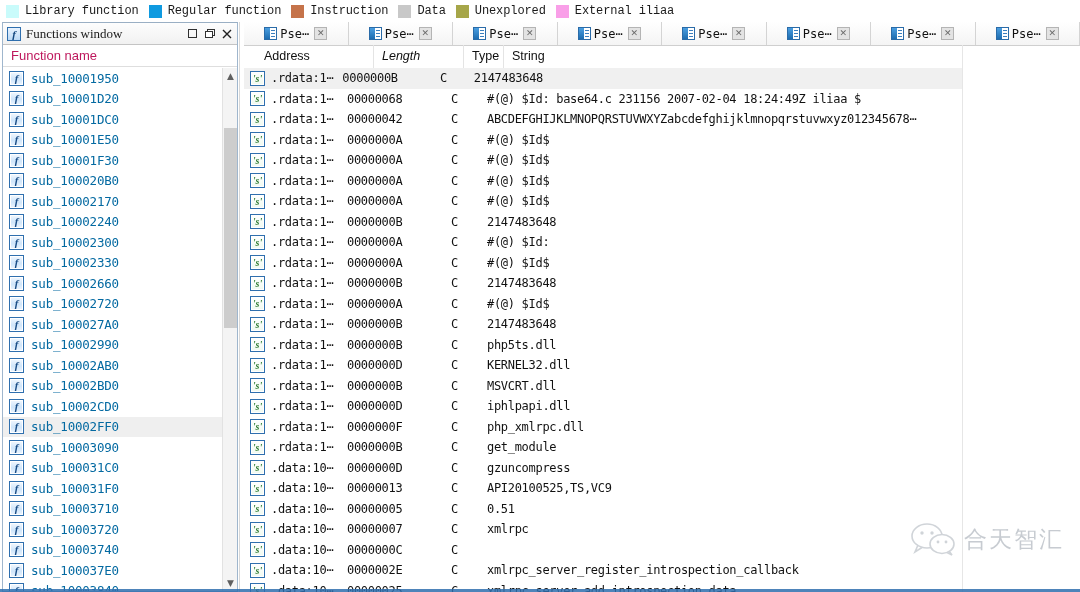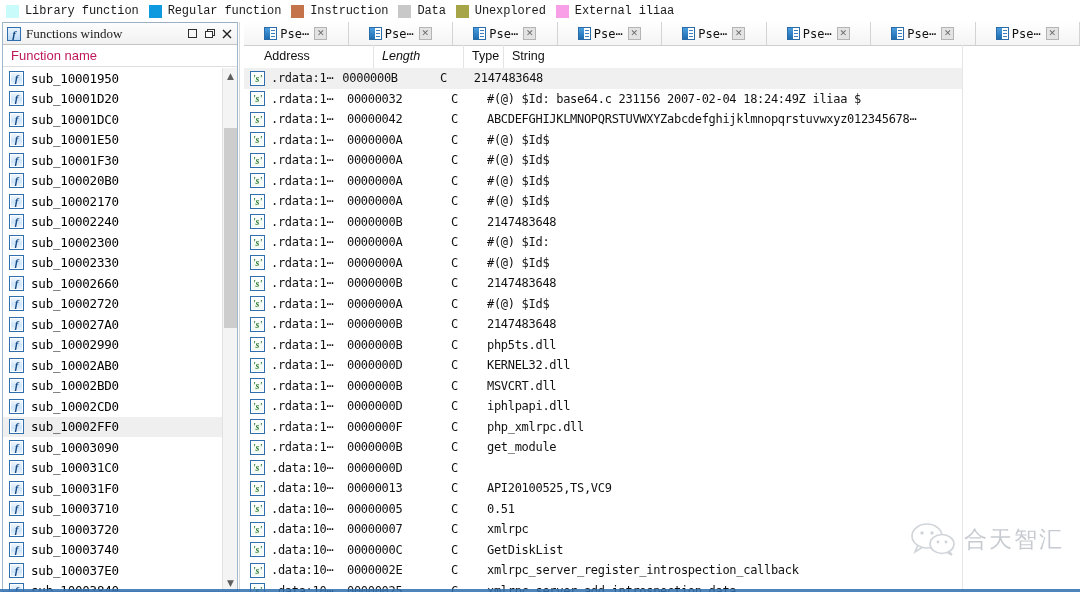--- a/index.html
+++ b/index.html
@@ -156,21 +156,21 @@
     font-style: italic;
     font-weight: bold;
     font-size: 11px;
     line-height: 13px;
     text-align: center;
     box-sizing: border-box;
   }
   .fn-name {
     font-family: "DejaVu Sans Mono", monospace;
     font-size: 12.5px;
-    color: #000000;
+    color: #0369a1;
     letter-spacing: -0.2px;
     white-space: nowrap;
   }
 
   
   .vscroll {
     position: absolute;
     top: 45px;
     right: 0;
     width: 15px;
@@ -640,21 +640,21 @@
         <div class="str-row highlight">
           <div class="str-glyph">'s'</div>
           <div class="cell c-addr">.rdata:1⋯</div>
           <div class="cell c-len">0000000B</div>
           <div class="cell c-type">C</div>
           <div class="cell c-str">2147483648</div>
         </div>
         <div class="str-row">
           <div class="str-glyph">'s'</div>
           <div class="cell c-addr">.rdata:1⋯</div>
-          <div class="cell c-len">00000032</div>
+          <div class="cell c-len">00000068</div>
           <div class="cell c-type">C</div>
           <div class="cell c-str">#(@) $Id: base64.c 231156 2007-02-04 18:24:49Z iliaa $</div>
         </div>
         <div class="str-row">
           <div class="str-glyph">'s'</div>
           <div class="cell c-addr">.rdata:1⋯</div>
           <div class="cell c-len">00000042</div>
           <div class="cell c-type">C</div>
           <div class="cell c-str">ABCDEFGHIJKLMNOPQRSTUVWXYZabcdefghijklmnopqrstuvwxyz012345678⋯</div>
         </div>
@@ -768,20 +768,21 @@
           <div class="cell c-addr">.rdata:1⋯</div>
           <div class="cell c-len">0000000B</div>
           <div class="cell c-type">C</div>
           <div class="cell c-str">get_module</div>
         </div>
         <div class="str-row">
           <div class="str-glyph">'s'</div>
           <div class="cell c-addr">.data:10⋯</div>
           <div class="cell c-len">0000000D</div>
           <div class="cell c-type">C</div>
+          <div class="cell c-str">gzuncompress</div>
         </div>
         <div class="str-row">
           <div class="str-glyph">'s'</div>
           <div class="cell c-addr">.data:10⋯</div>
           <div class="cell c-len">00000013</div>
           <div class="cell c-type">C</div>
           <div class="cell c-str">API20100525,TS,VC9</div>
         </div>
         <div class="str-row">
           <div class="str-glyph">'s'</div>
@@ -795,21 +796,20 @@
           <div class="cell c-addr">.data:10⋯</div>
           <div class="cell c-len">00000007</div>
           <div class="cell c-type">C</div>
           <div class="cell c-str">xmlrpc</div>
         </div>
         <div class="str-row">
           <div class="str-glyph">'s'</div>
           <div class="cell c-addr">.data:10⋯</div>
           <div class="cell c-len">0000000C</div>
           <div class="cell c-type">C</div>
-          <div class="cell c-str">GetDiskList</div>
         </div>
         <div class="str-row">
           <div class="str-glyph">'s'</div>
           <div class="cell c-addr">.data:10⋯</div>
           <div class="cell c-len">0000002E</div>
           <div class="cell c-type">C</div>
           <div class="cell c-str">xmlrpc_server_register_introspection_callback</div>
         </div>
         <div class="str-row">
           <div class="str-glyph">'s'</div>

